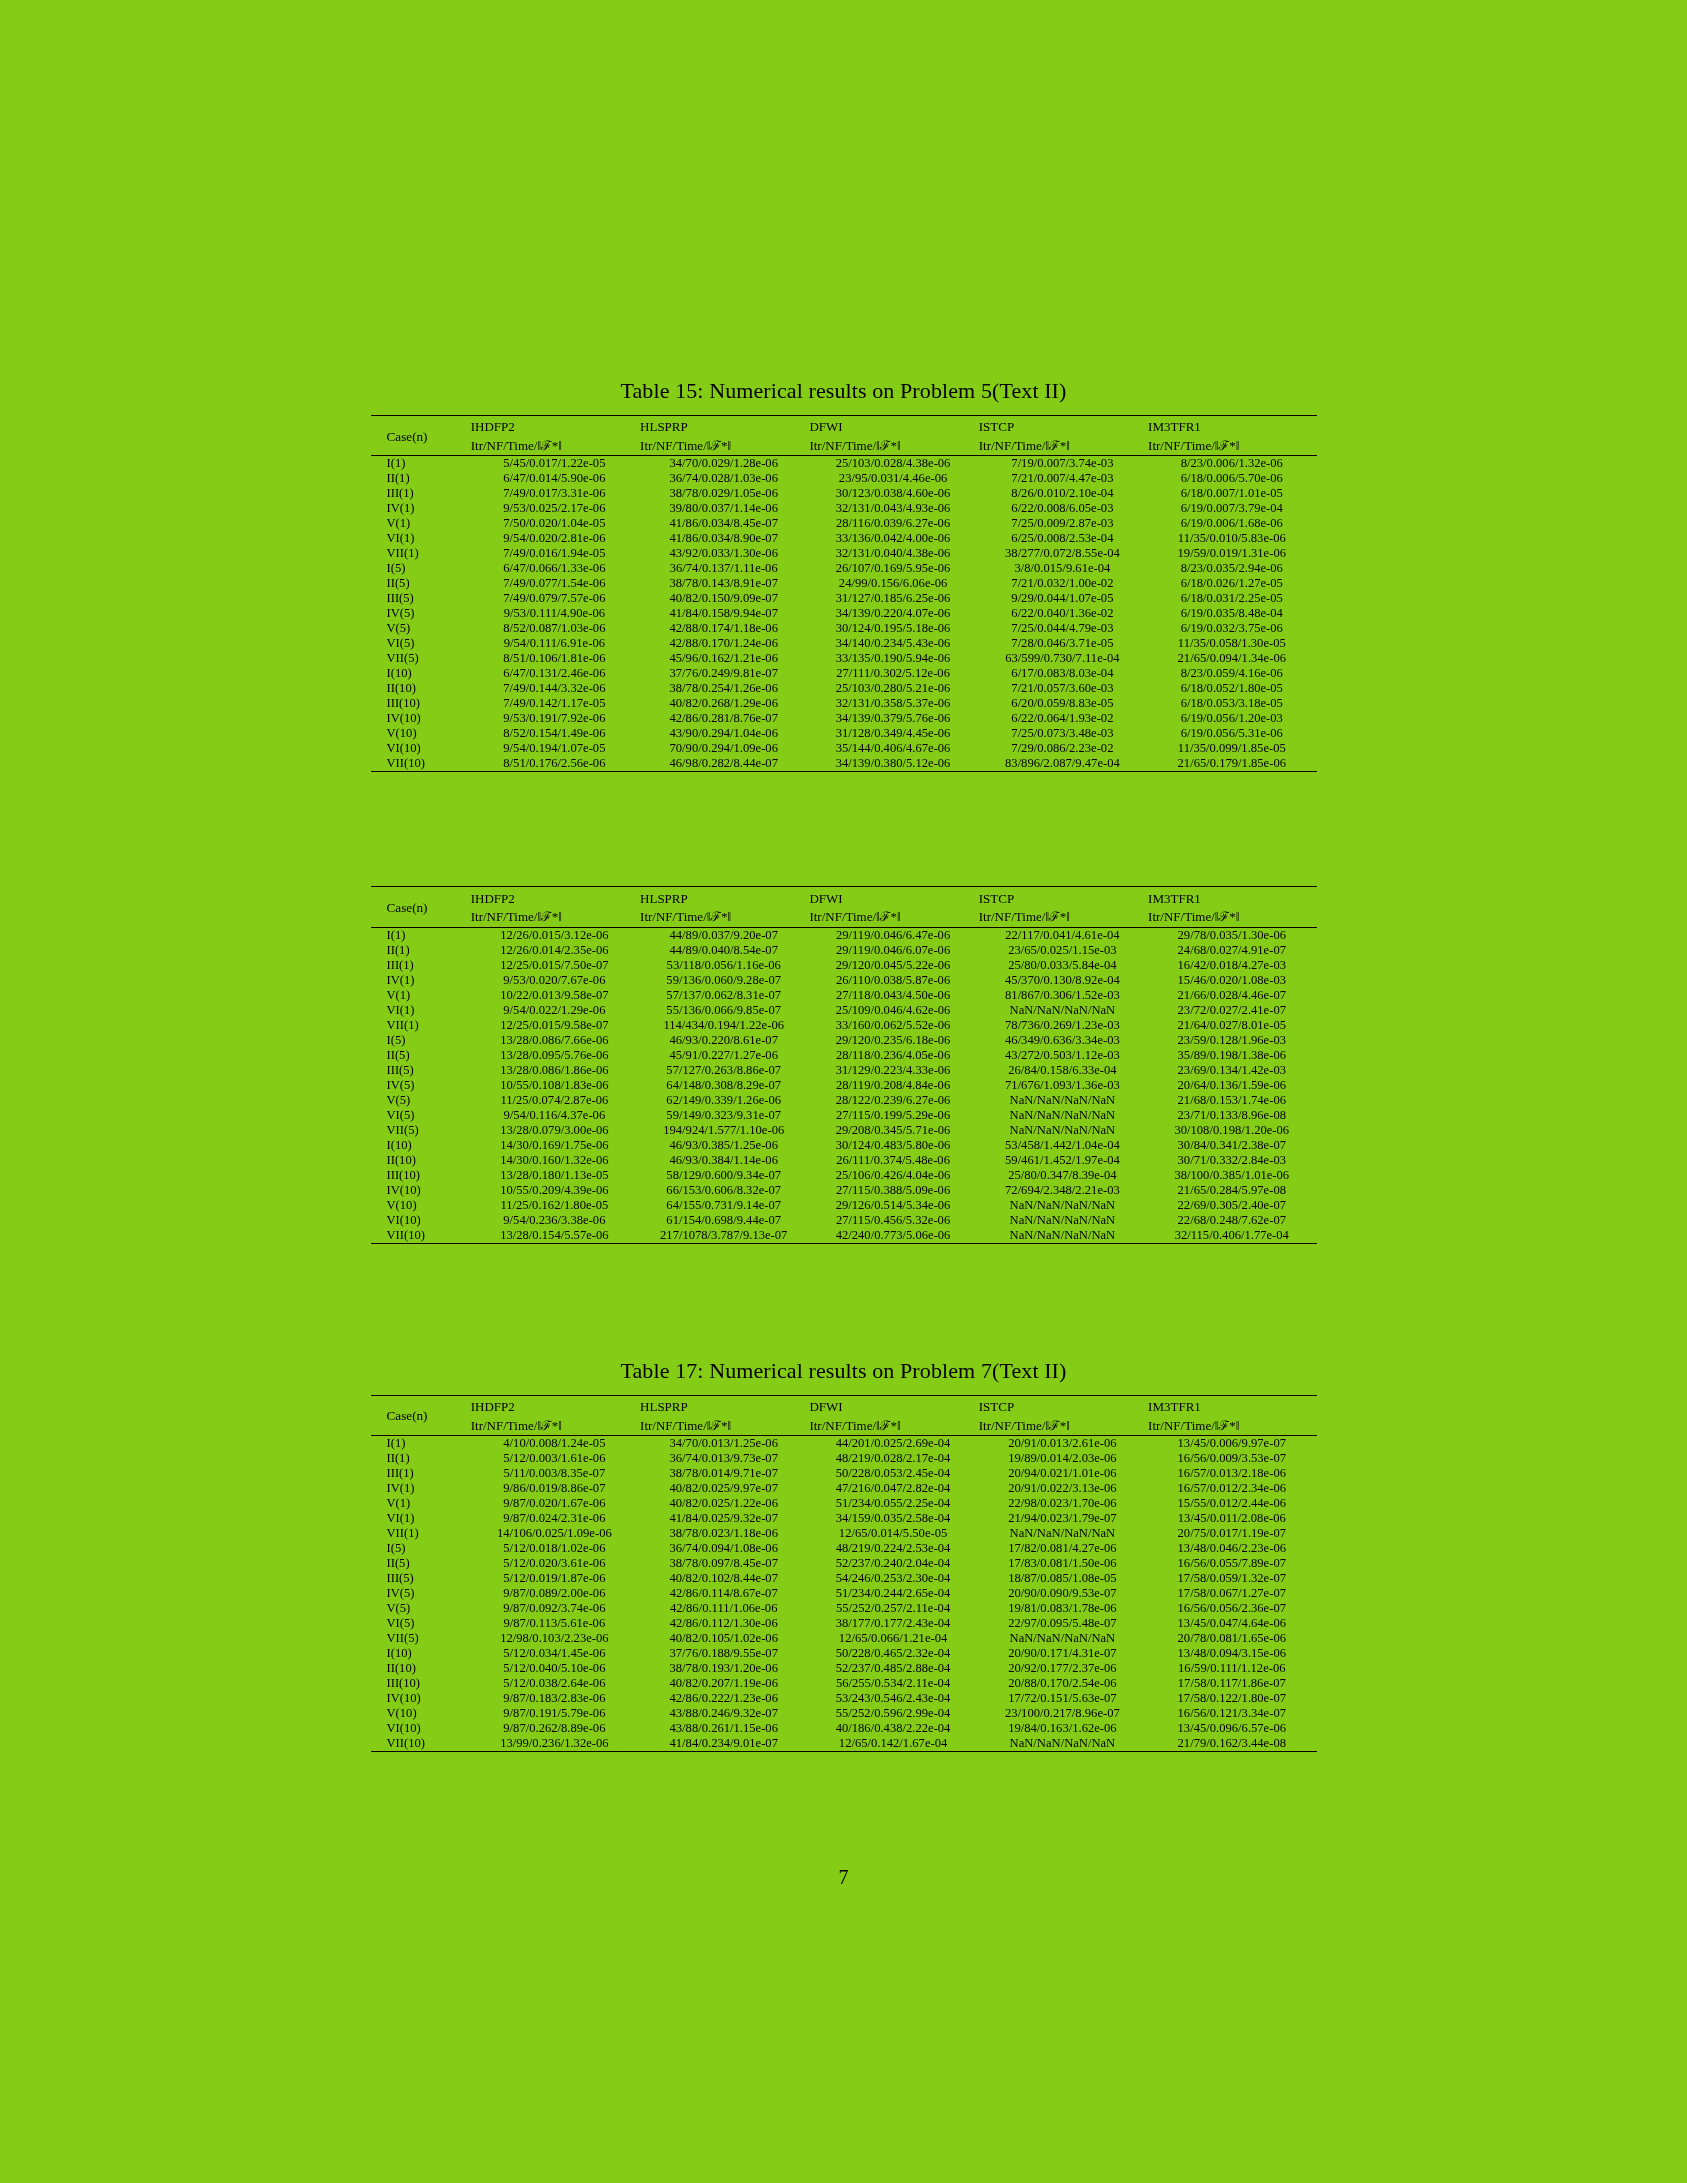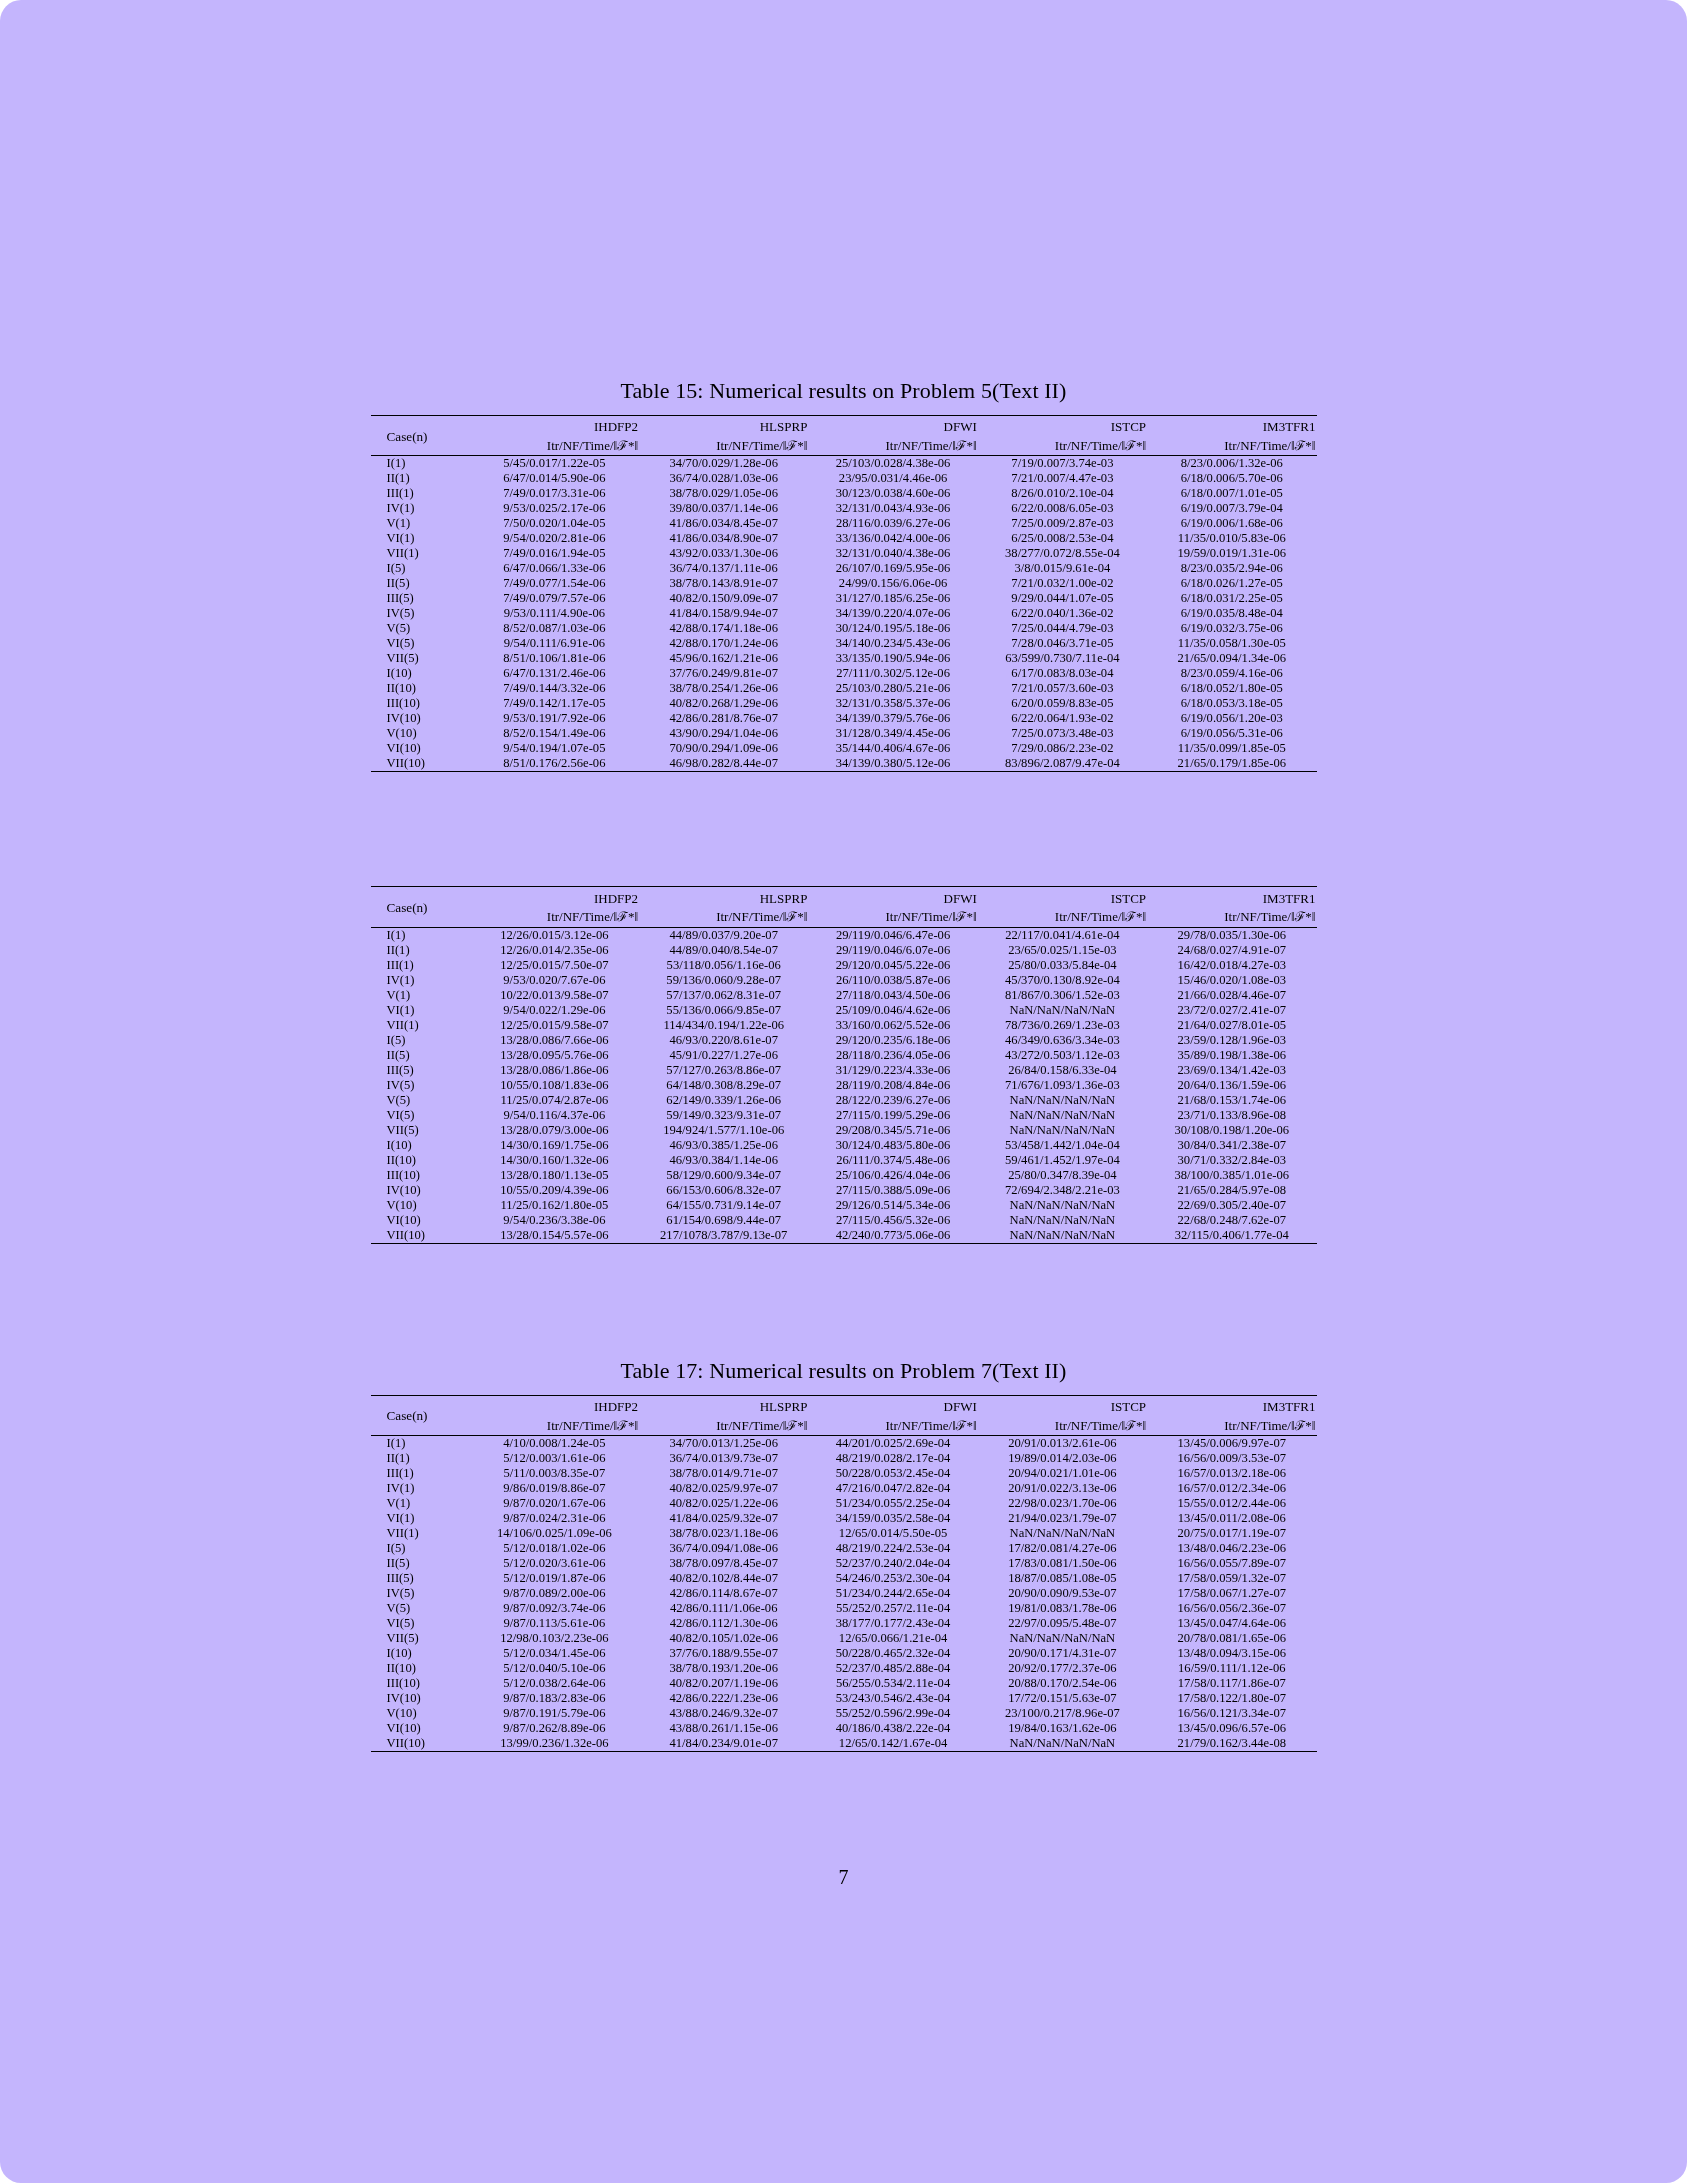--- a/index.html
+++ b/index.html
@@ -6,22 +6,21 @@
     margin: 0; padding: 0;
     background: #ffffff;
     width: 1687px; height: 2183px;
     overflow: hidden;
     color: #000;
     font-family: "Liberation Serif", "DejaVu Serif", serif;
   }
   .sheet {
     position: relative;
     width: 1687px; height: 2183px;
-    background: #c4b5fd;
-    border-radius: 21px;
+    background: #84cc16;
   }
   .content {
     padding-top: 378px;
   }
   .tblock { margin: 0 0 114px 0; }
   .caption {
     text-align: center;
     font-size: 22px;
     line-height: 26.5px;
     margin-bottom: 10.6px;
@@ -35,21 +34,21 @@
     font-size: 12.6px;
     border-top: 1.3px solid #000;
     border-bottom: 1.3px solid #000;
     font-family: Liberation Serif, serif;
   }
   thead tr.algs th { padding-top: 3.3px; }
   thead th {
     font-weight: normal;
     font-size: 13px;
     line-height: 16.5px;
-    text-align: right;
+    text-align: left;
     vertical-align: middle;
   }
   thead { border-bottom: 1px solid #000; }
   thead th.case {
     text-align: left;
     padding-left: 16px;
     font-size: 13.2px;
   }
   tbody td {
     text-align: center;

